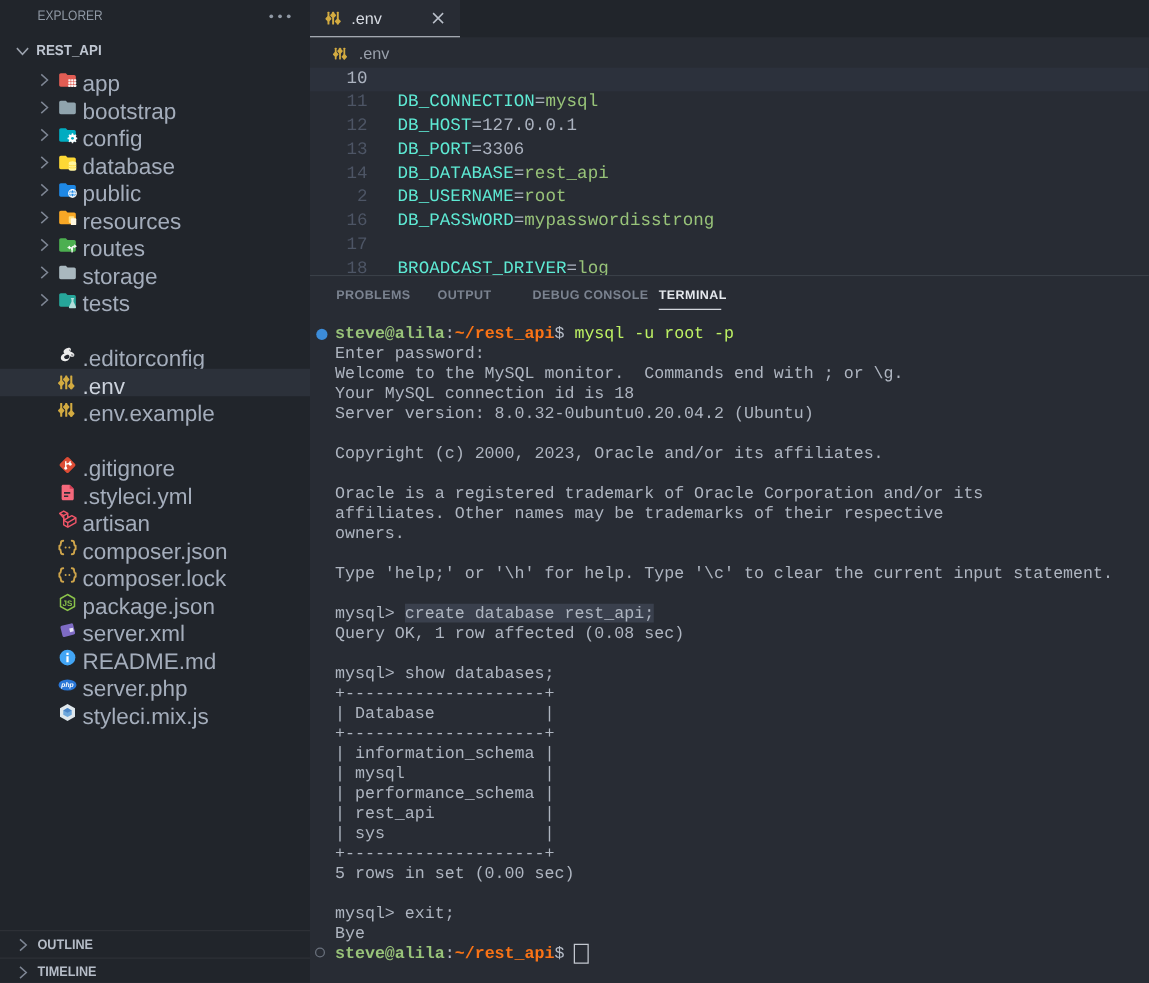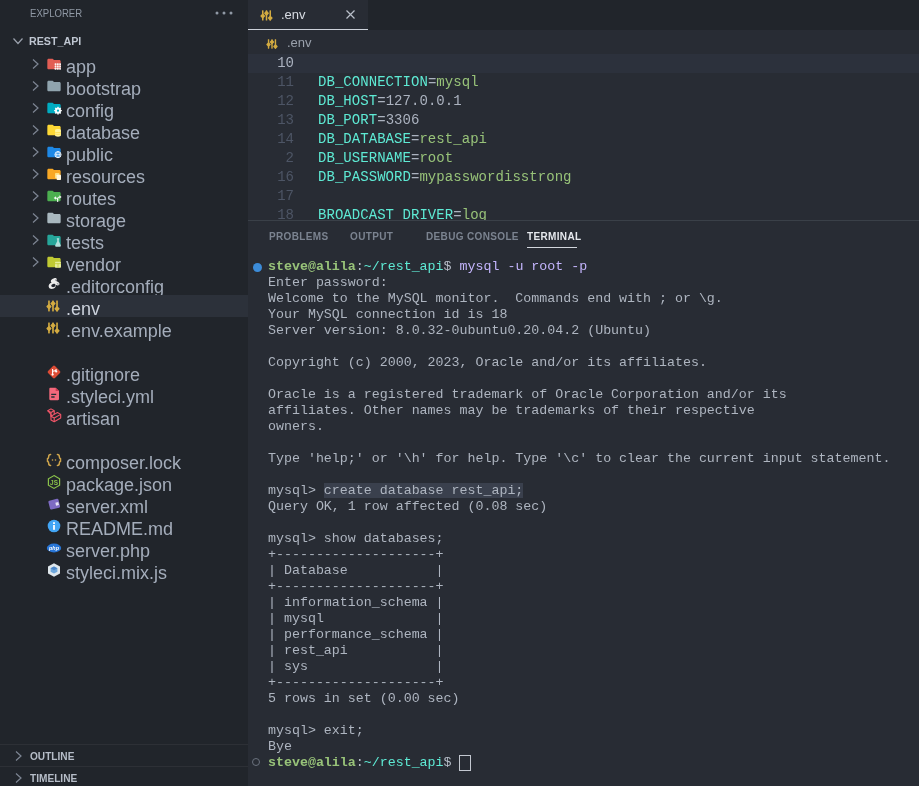--- a/index.html
+++ b/index.html
@@ -41,23 +41,23 @@
 .k { color:#5eead4; } .p { color:#abb2bf; } .v { color:#98c379; }
 
 #pborder { position:absolute; left:248px; top:220px; width:671px; height:1px; background:#3a4048; }
 #panel { position:absolute; left:248px; top:221px; width:671px; height:565px; background:#282c34; }
 .ptab { position:absolute; top:9.5px; font-size:10px; letter-spacing:.35px; color:#7b8390;font-weight:bold; }
 .ptab.act { color:#e5e8ed; }
 #punder { position:absolute; left:279px; top:25.5px; width:50px; height:1.5px; background:#d2d6dd; }
 #term { position:absolute; left:20px; top:38px; font-family:"Liberation Mono", monospace;
   font-size:13.3px; line-height:16px; white-space:pre; color:#aeb5c0; }
 .tg { color:#98c379; font-weight:bold; }
-.tb { color:#5eead4; font-weight:normal; }
+.tb { color:#f97316; font-weight:bold; }
 .tw { color:#b6bdc8; }
-.tc { color:#c4b5fd;margin-top:12px; }
+.tc { color:#bef264;margin-top:12px; }
 .hl { background:#3a404d; }
 #dec1 { position:absolute; left:4.5px; top:41.5px; width:9px; height:9px; border-radius:50%; background:#3c8cd9; }
 #dec2 { position:absolute; left:4px; top:537px; width:8px; height:8px; border-radius:50%; border:1.5px solid #6a717d; }
 #cursor { position:absolute; left:211px; top:533.5px; width:12px; height:16px; border:1.5px solid #c3c8d0; }
 </style></head>
 <body>
 <div id="sb">
   <div id="sbh">EXPLORER</div>
   <svg id="dots" width="20" height="6" viewBox="0 0 20 6">
       <circle cx="3" cy="3" r="1.5" fill="#9099a5"></circle>
@@ -174,31 +174,20 @@
       <span class="chev"><svg width="16" height="16" viewBox="0 0 16 16">
           <path d="M6 3.5l5 4.5-5 4.5" stroke="#7e8694" stroke-width="1.2" fill="none"></path>
         </svg></span>
       <svg class="fi" width="16" height="16" viewBox="0 0 24 24">
         <path fill="#26a69a" d="M10 4H4c-1.1 0-1.99.9-1.99 2L2 18c0 1.1.9 2 2 2h16c1.1 0 2-.9 2-2V8c0-1.1-.9-2-2-2h-8l-2-2z"></path>
         <path fill="#b2dfdb" d="M16.8 10h2.4v4l3 6c.4.9-.2 2-1.2 2h-6c-1 0-1.6-1.1-1.2-2l3-6z"></path>
         <rect x="16" y="9.5" width="4" height="1.6" rx="0.8" fill="#b2dfdb"></rect>
       </svg>
       <span class="lbl">tests</span>
     </div>
-<div class="row" style="top:251px">
-      <span class="chev"><svg width="16" height="16" viewBox="0 0 16 16">
-          <path d="M6 3.5l5 4.5-5 4.5" stroke="#7e8694" stroke-width="1.2" fill="none"></path>
-        </svg></span>
-      <svg class="fi" width="16" height="16" viewBox="0 0 24 24">
-        <path fill="#c0ca33" d="M10 4H4c-1.1 0-1.99.9-1.99 2L2 18c0 1.1.9 2 2 2h16c1.1 0 2-.9 2-2V8c0-1.1-.9-2-2-2h-8l-2-2z"></path>
-        <rect x="13.5" y="11.5" width="9" height="9" rx="1" fill="#e6ee9c"></rect>
-        <path stroke="#c0ca33" stroke-width="1.2" d="M13.5 14.5h9M18 14.5V20.5"></path>
-      </svg>
-      <span class="lbl">vendor</span>
-    </div>
 <div class="row" style="top:273px">
       <span class="chev"></span>
       <svg class="fi" width="16" height="16" viewBox="0 0 16 16">
         <path fill="#ececec" d="M8.2 2.3c1.3-.5 2.4.1 2.6 1.1.1.7-.2 1.3-.8 1.7.9.3 2.5.9 3.2 1.9.6.9.3 2-.7 2.3-.8.3-1.8 0-2.5-.4-.1 1.7-1.1 3.4-3 3.9-2 .5-3.9-.4-4.3-2.1-.4-1.8.9-3.4 2.9-4-.5-.3-.8-.8-.8-1.4 0-1.4 1.4-2.6 3.4-3z"></path>
         <path fill="#22262e" d="M7.3 7.9c-1.4.3-2.2 1.2-2 2.1.2.9 1.3 1.4 2.5 1.1 1.2-.3 1.9-1.3 1.7-2.2-.2-.8-1.1-1.2-2.2-1z"></path>
         <circle cx="9.9" cy="4" r="0.5" fill="#22262e"></circle>
         <path fill="#22262e" d="M11 7.2l1.8.5-.3 1-1.7-.6z" opacity="0.55"></path>
       </svg>
       <span class="lbl">.editorconfig</span>
     </div>
@@ -248,20 +237,32 @@
     </div>
 <div class="row" style="top:405px">
       <span class="chev"></span>
       <svg class="fi" width="16" height="16" viewBox="0 0 16 16">
         <g fill="none" stroke="#f05568" stroke-width="1.05" stroke-linejoin="round" transform="translate(8 8) scale(1.08) translate(-8 -8)">
           <path d="M2.2 3.1l3-1.7 3 1.7v3.4l3-1.7 3 1.7v3.4l-6 3.4-3-1.7V6.5z"></path>
           <path d="M2.2 3.1l3 1.7 3-1.7M5.2 4.8v3.4l3-1.7M5.2 8.2l3 1.7 6-3.4M8.2 9.9v3.4"></path>
         </g>
       </svg>
       <span class="lbl">artisan</span>
+    </div>
+<div class="row" style="top:427px">
+      <span class="chev"></span>
+      <svg class="fi" width="16" height="16" viewBox="0 0 16 16">
+        <g fill="none" stroke="#cfa54b" stroke-width="1.5" stroke-linecap="round">
+          <path d="M4.6 2.6c-1.5 0-1.9.8-1.9 1.9 0 1-.1 1.9-1.2 2.3v2.4c1.1.4 1.2 1.3 1.2 2.3 0 1.1.4 1.9 1.9 1.9"></path>
+          <path d="M11.4 2.6c1.5 0 1.9.8 1.9 1.9 0 1 .1 1.9 1.2 2.3v2.4c-1.1.4-1.2 1.3-1.2 2.3 0 1.1-.4 1.9-1.9 1.9"></path>
+        </g>
+        <circle cx="6.5" cy="8" r="0.8" fill="#cfa54b"></circle>
+        <circle cx="9.5" cy="8" r="0.8" fill="#cfa54b"></circle>
+      </svg>
+      <span class="lbl">composer.json</span>
     </div>
 <div class="row" style="top:449px">
       <span class="chev"></span>
       <svg class="fi" width="16" height="16" viewBox="0 0 16 16">
         <g fill="none" stroke="#cfa54b" stroke-width="1.5" stroke-linecap="round">
           <path d="M4.6 2.6c-1.5 0-1.9.8-1.9 1.9 0 1-.1 1.9-1.2 2.3v2.4c1.1.4 1.2 1.3 1.2 2.3 0 1.1.4 1.9 1.9 1.9"></path>
           <path d="M11.4 2.6c1.5 0 1.9.8 1.9 1.9 0 1 .1 1.9 1.2 2.3v2.4c-1.1.4-1.2 1.3-1.2 2.3 0 1.1-.4 1.9-1.9 1.9"></path>
         </g>
         <circle cx="6.5" cy="8" r="0.8" fill="#cfa54b"></circle>
         <circle cx="9.5" cy="8" r="0.8" fill="#cfa54b"></circle>

